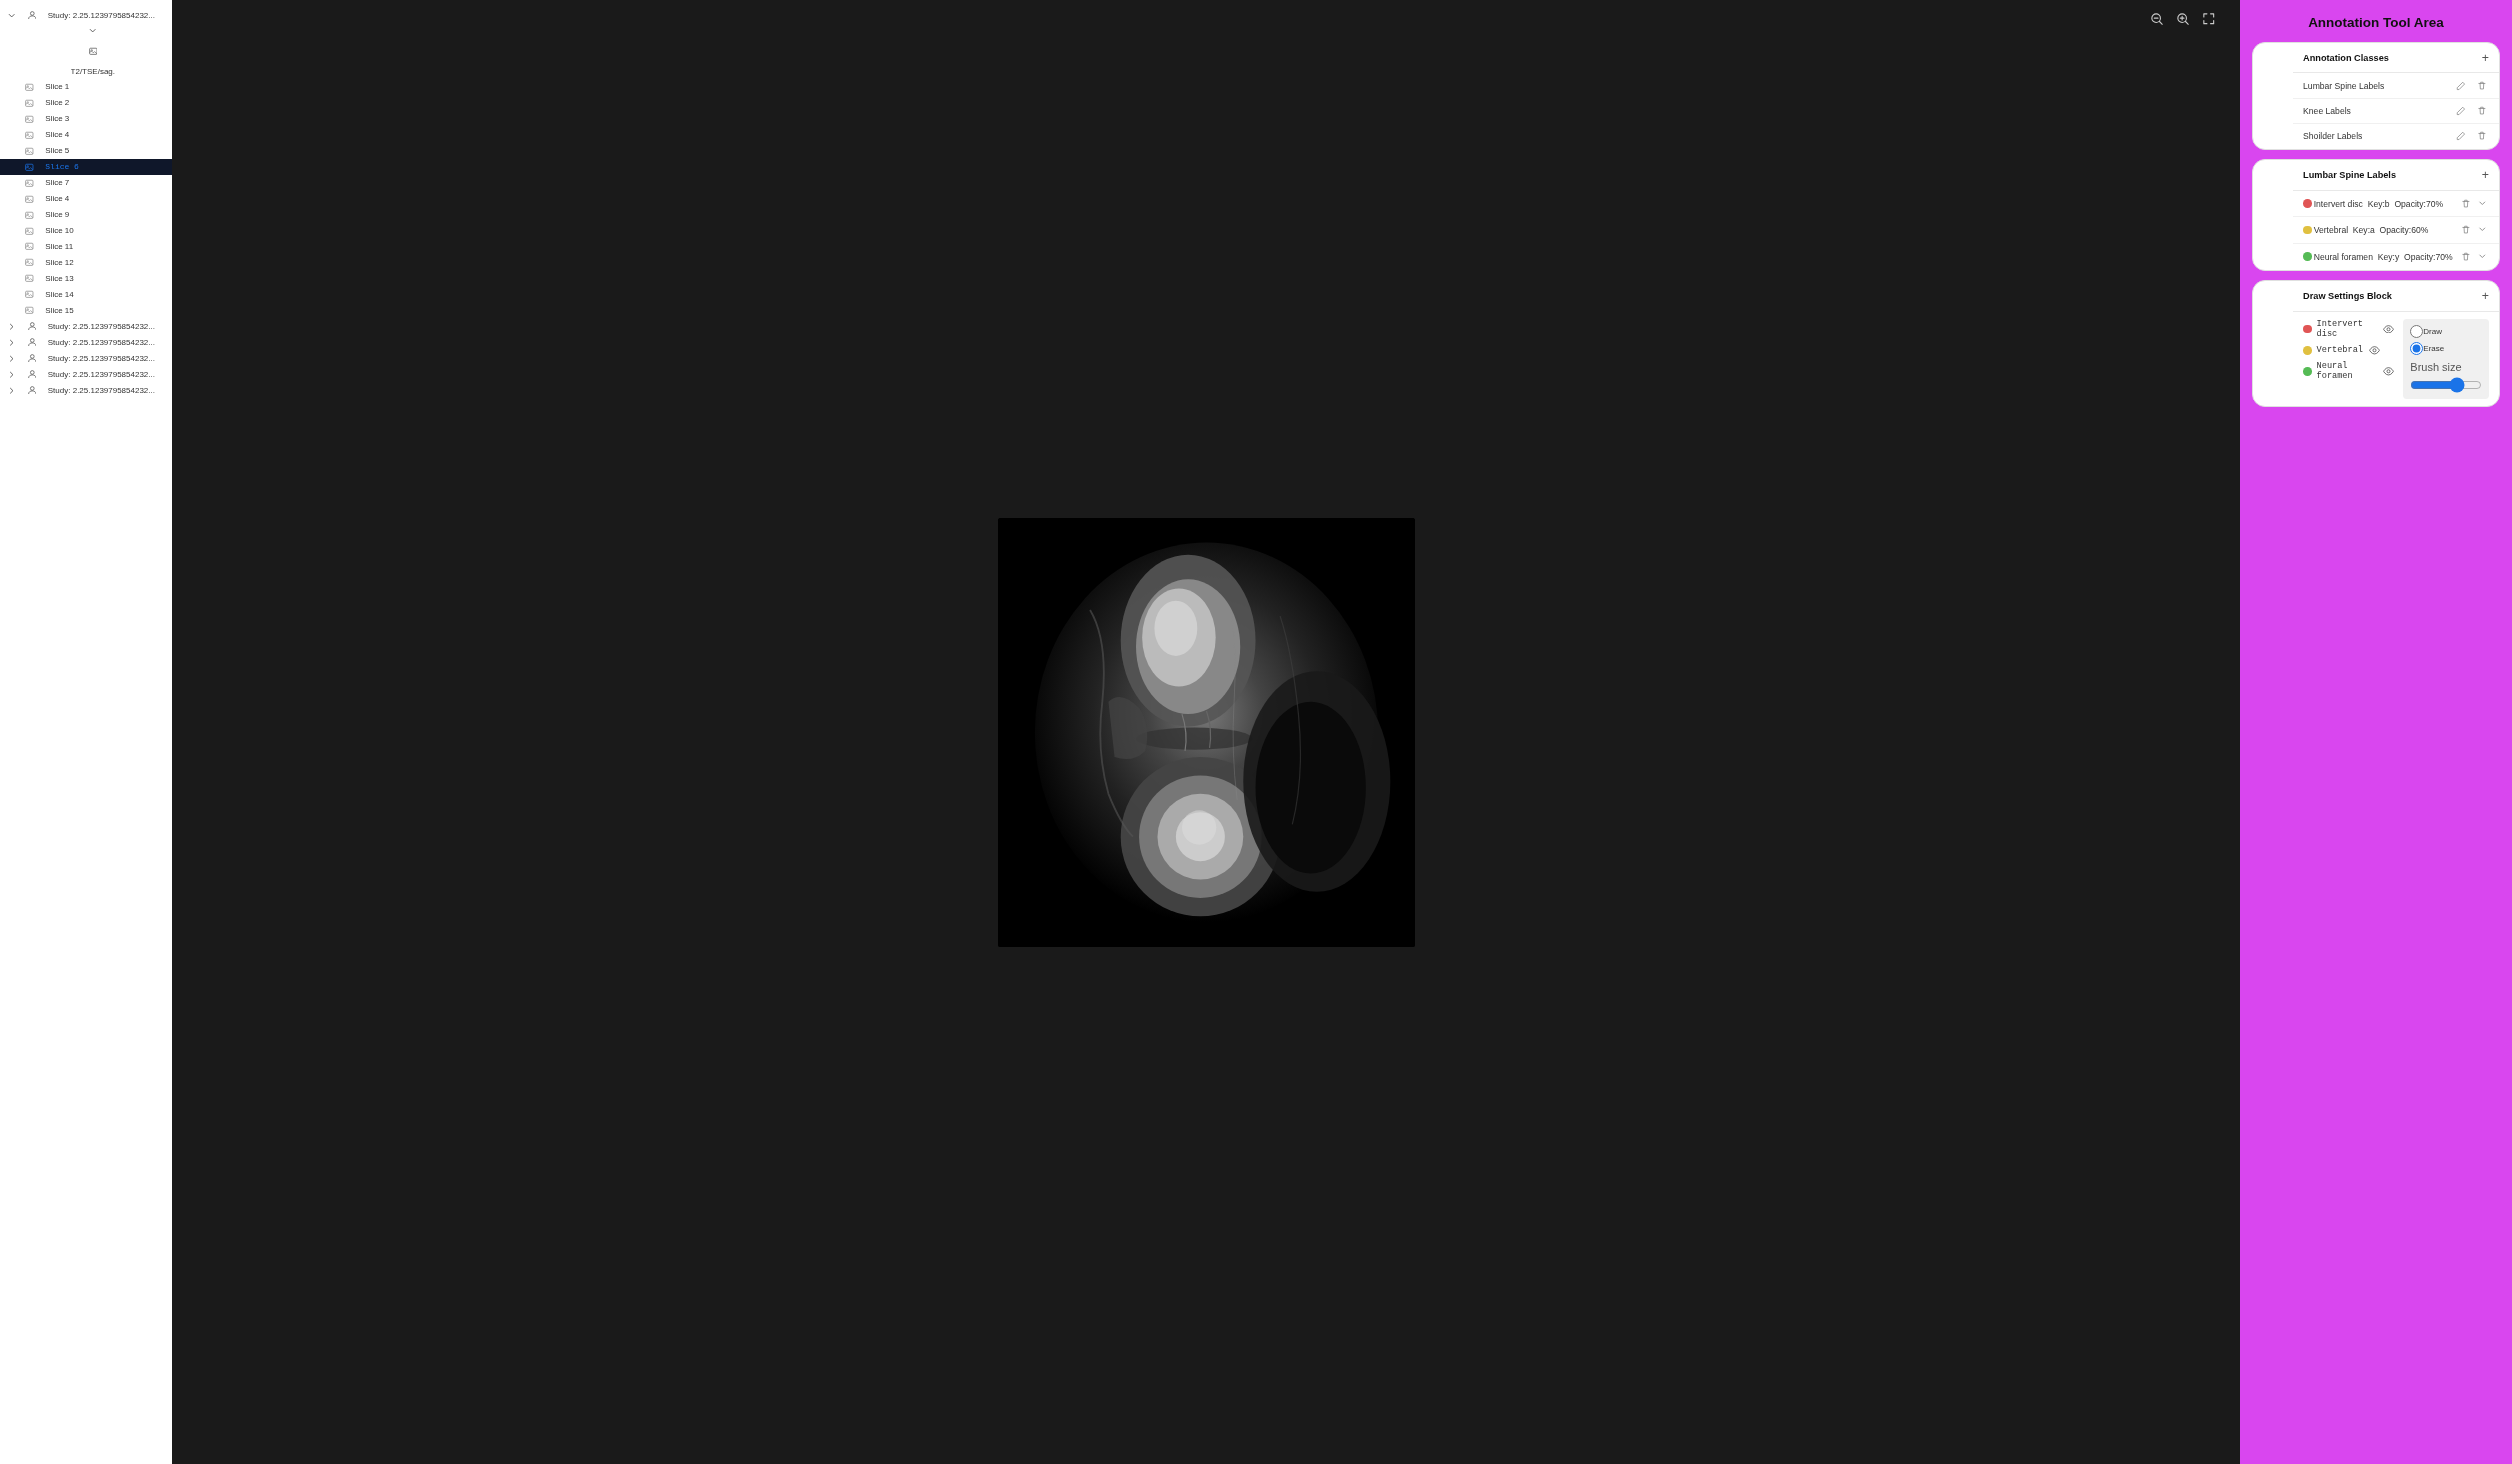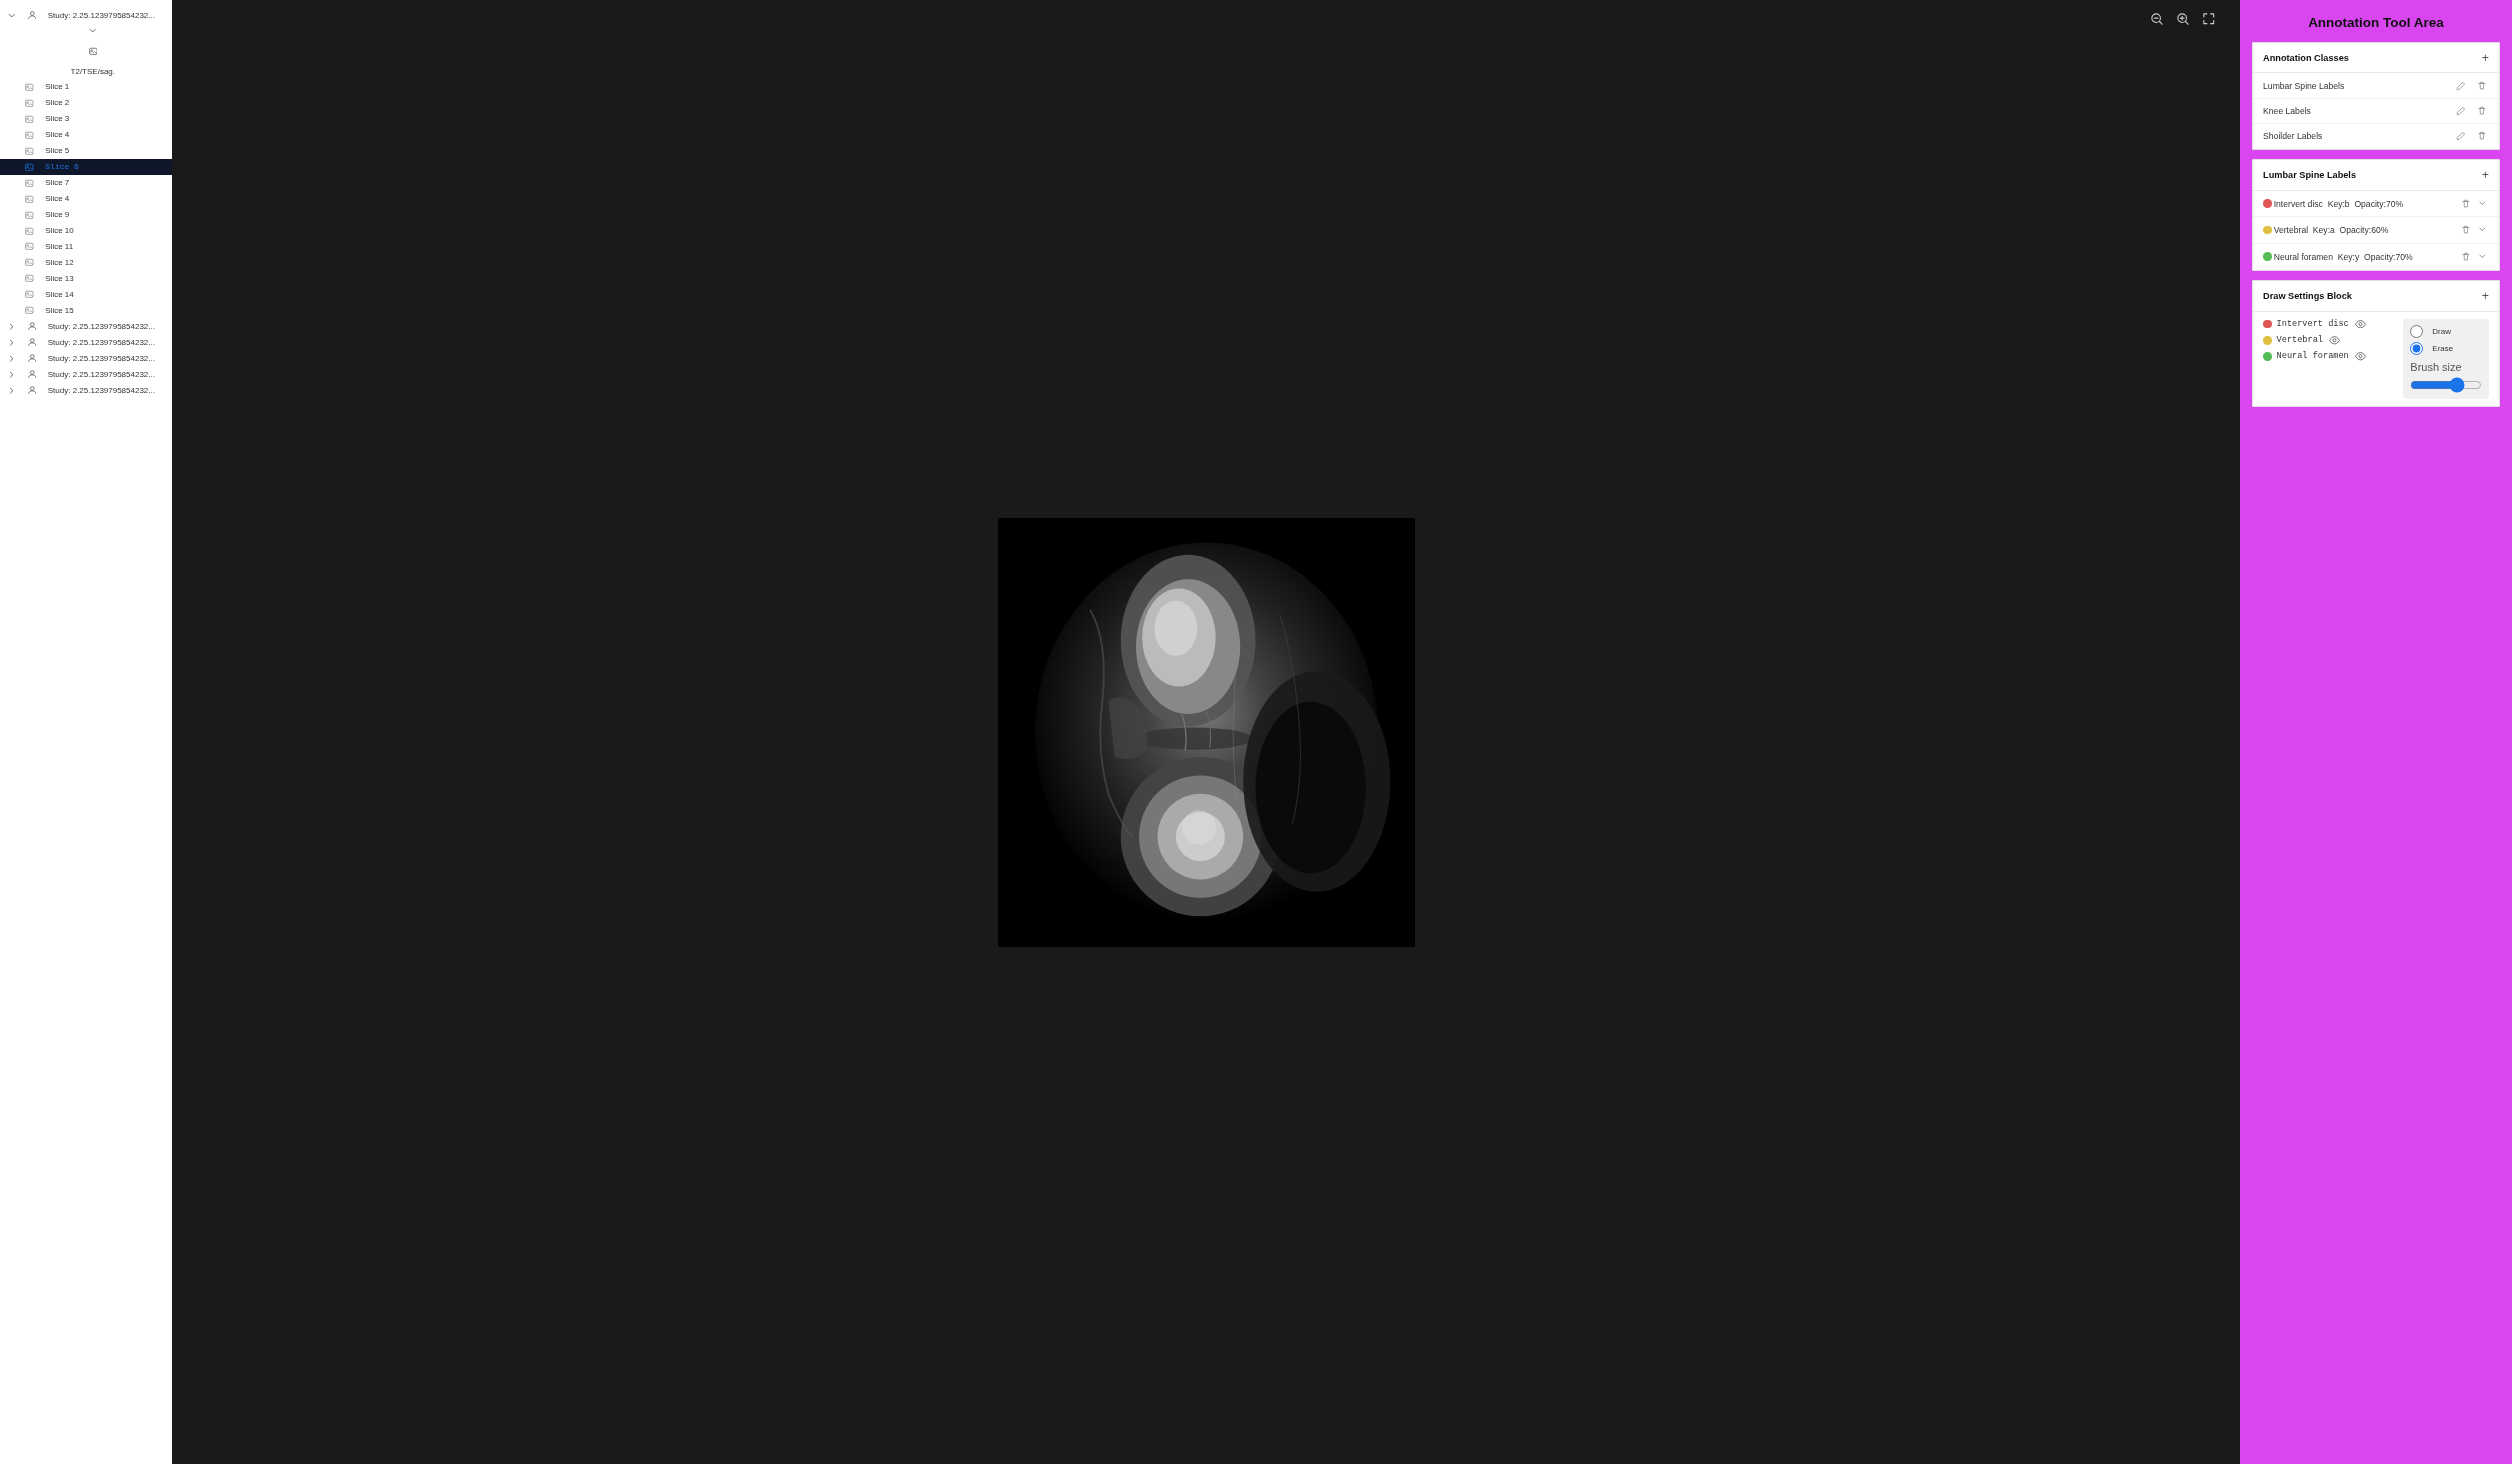--- a/index.html
+++ b/index.html
@@ -138,24 +138,25 @@
     .panel-title {
       font-size: 13.5px;
       font-weight: 600;
       color: #111;
       margin-bottom: 12.3px;
       text-align: center;
     }
 
     .section-card {
       background: #fff;
-      border-radius: 1px;
+      border-radius: 13px;
       border: 0.6px solid #e0e0e0;
       margin-bottom: 9.8px;
       overflow: hidden;
+      padding-left: 40px;
     }
 
     .section-header {
       display: flex;
       align-items: center;
       justify-content: space-between;
       padding: 8.6px 9.8px;
       border-bottom: 0.6px solid #e8e8e8;
     }
 
@@ -283,21 +284,21 @@
       border-radius: 3.7px;
       padding: 6.1px 7.4px;
       display: flex;
       flex-direction: column;
       gap: 3.7px;
     }
 
     .radio-option {
       display: flex;
       align-items: center;
-      gap: 9px;
+      gap: 0;
       font-size: 8px;
       color: #333;
     }
 
     .radio-option input[type="radio"] {
       accent-color: #1a73e8;
       cursor: pointer;
     }
 
     .brush-size-label {

